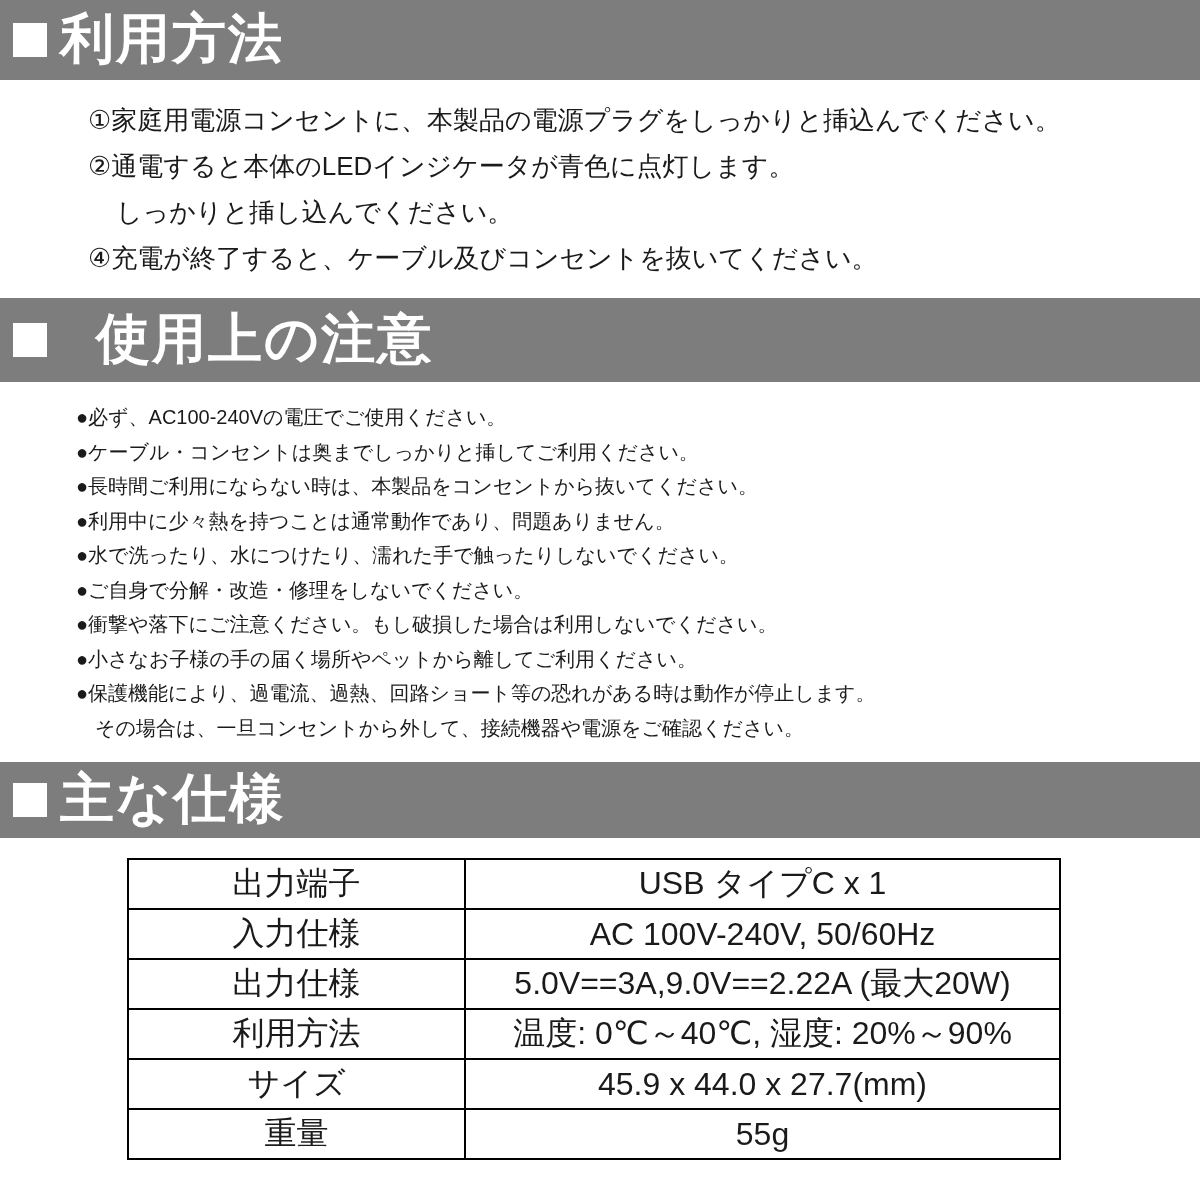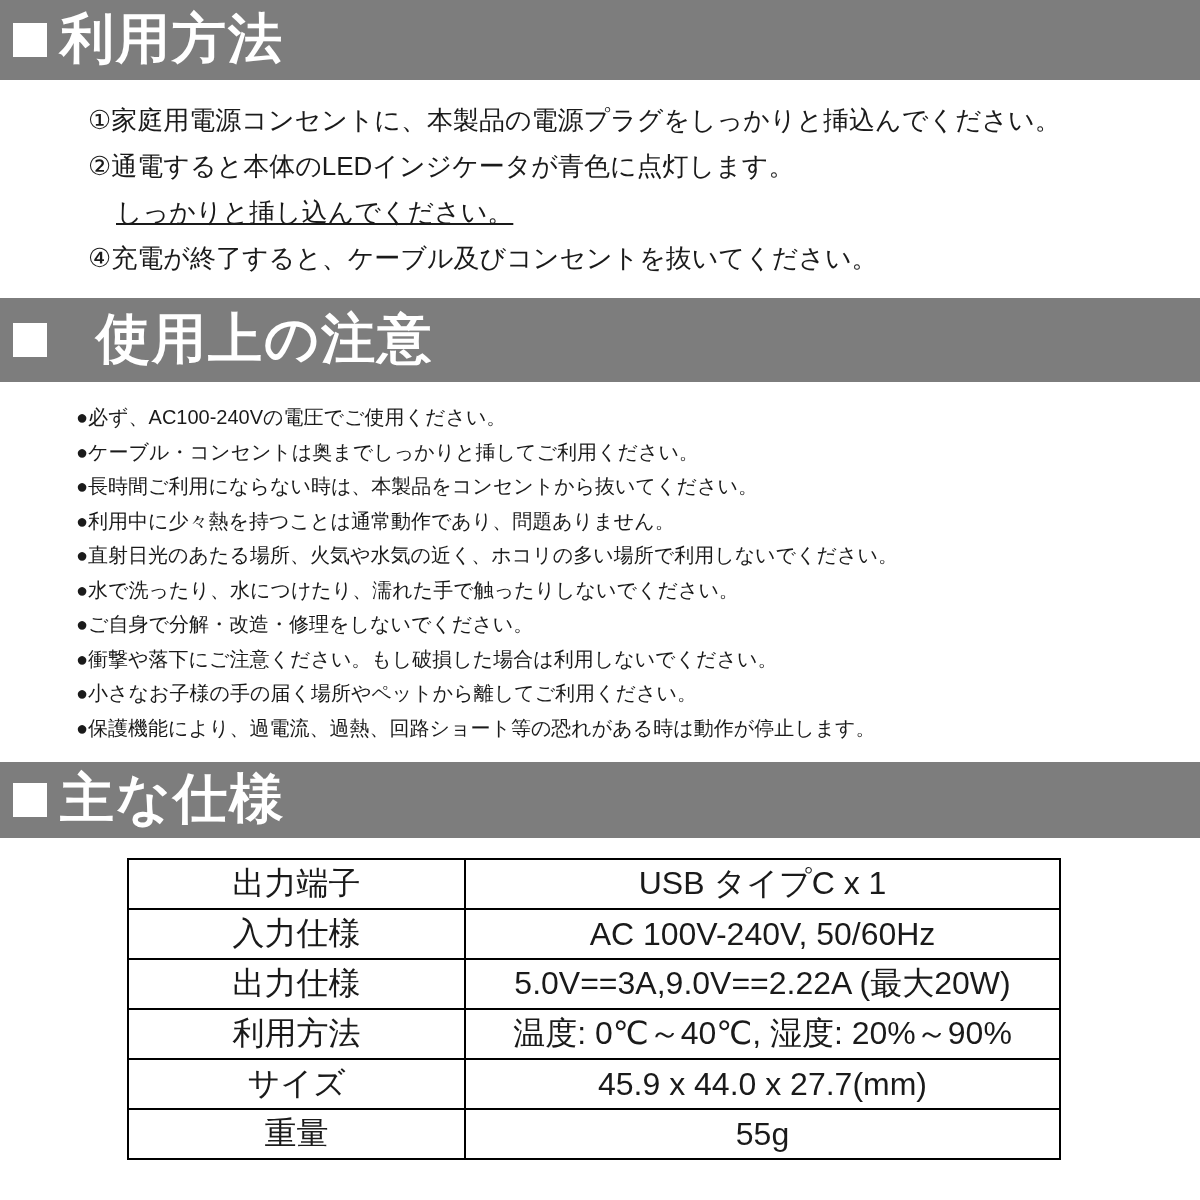--- a/index.html
+++ b/index.html
@@ -48,21 +48,21 @@
     white-space: nowrap;
     padding-bottom: 4px;
   }
   
   .steps {
     margin: 23px 40px 0 76px;
     font-size: 26px;
     line-height: 34px;
   }
   .steps p { margin: 12px; white-space: nowrap; }
-  .step-cont { padding-left: 28px; text-decoration: underline; }
+  .step-cont { padding-left: 28px; }
   
   .cautions {
     margin: 18px 40px 0 76px;
     font-size: 20px;
     line-height: 34.5px;
   }
   .cautions p { margin: 0; white-space: nowrap; }
   .caution-cont { padding-left: 19px; }
   
   .spec-table {
@@ -102,26 +102,26 @@
   <header class="band band-caution">
     <span class="sq"></span>
     <h2 class="band-title">使用上の注意</h2>
   </header>
 
   <div class="cautions">
     <p>●必ず、AC100-240Vの電圧でご使用ください。</p>
     <p>●ケーブル・コンセントは奥までしっかりと挿してご利用ください。</p>
     <p>●長時間ご利用にならない時は、本製品をコンセントから抜いてください。</p>
     <p>●利用中に少々熱を持つことは通常動作であり、問題ありません。</p>
-    <p>●直射日光のあたる場所、火気や水気の近く、ホコリの多い場所で利用しないでください。</p>
     <p>●水で洗ったり、水につけたり、濡れた手で触ったりしないでください。</p>
     <p>●ご自身で分解・改造・修理をしないでください。</p>
     <p>●衝撃や落下にご注意ください。もし破損した場合は利用しないでください。</p>
     <p>●小さなお子様の手の届く場所やペットから離してご利用ください。</p>
     <p>●保護機能により、過電流、過熱、回路ショート等の恐れがある時は動作が停止します。</p>
+    <p class="caution-cont">その場合は、一旦コンセントから外して、接続機器や電源をご確認ください。</p>
   </div>
 
   <header class="band band-specs">
     <span class="sq"></span>
     <h2 class="band-title">主な仕様</h2>
   </header>
 
   <table class="spec-table">
     <tbody>
       <tr>

